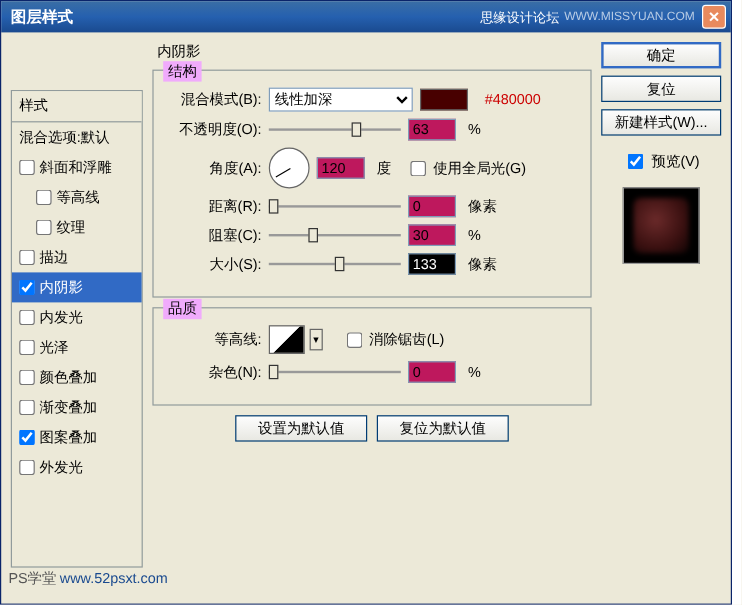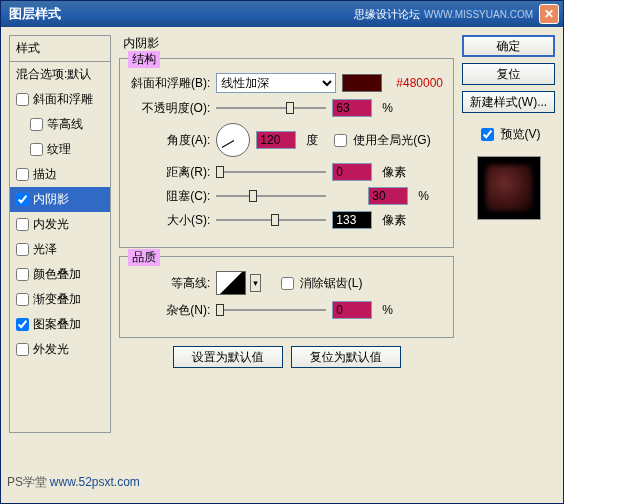--- a/index.html
+++ b/index.html
@@ -1,25 +1,25 @@
 <!DOCTYPE html>
 <html><head>
 <meta charset="utf-8">
 <style>
 * { box-sizing: border-box; font-family: "Microsoft YaHei", SimSun, sans-serif; font-size: 12px; }
 body { margin: 0; background: #fff; }
-.window { width: 564px; height: 504px; background: #ece9d8; border: 1px solid #0a246a; position: relative; }
+.window { width: 610px; height: 504px; background: #ece9d8; border: 1px solid #0a246a; position: relative; }
 .titlebar { height: 26px; background: linear-gradient(to bottom, #3a6ea5 0%, #2560af 50%, #1a4a8f 100%); display: flex; align-items: center; padding: 0 4px 0 8px; color: #fff; }
 .titlebar .title { flex: 1; font-weight: bold; font-size: 13px; }
 .titlebar .forum { font-size: 11px; margin-right: 4px; }
 .titlebar .url { font-size: 10px; color: #b8cce4; margin-right: 6px; }
 .close-btn { width: 20px; height: 20px; background: #e88a5e; border: 1px solid #fff; display: flex; align-items: center; justify-content: center; color: #fff; font-weight: bold; border-radius: 3px; }
 .content { display: flex; padding: 8px; gap: 8px; height: calc(100% - 26px); }
 .left-panel { width: 110px; }
-.style-box { border: 1px solid #919b9c; height: 398px; }
+.style-box { border: 1px solid #919b9c; height: 398px; margin-top: 40px; }
 .style-header { background: #ece9d8; padding: 4px 6px; border-bottom: 1px solid #919b9c; }
 .style-item { padding: 4px 6px; display: flex; align-items: center; gap: 4px; }
 .style-item.selected { background: #316ac5; color: #fff; }
 .style-item input[type="checkbox"] { margin: 0; width: 13px; height: 13px; }
 .style-sub { padding-left: 20px; }
 .mid-panel { flex: 1; }
 .fieldset { border: 1px solid #919b9c; margin: 0 0 8px 0; padding: 8px 10px 12px; position: relative; }
 .fieldset .legend { position: absolute; top: -8px; left: 8px; background: #f0abfc; padding: 0 4px; }
 .panel-title { margin: 0 0 6px 4px; }
 .row { display: flex; align-items: center; margin: 6px 0; gap: 6px; }
@@ -116,21 +116,21 @@
       </div>
     </div>
 
     <div class="mid-panel">
       <div class="panel-title">内阴影</div>
 
       <div class="fieldset">
         <div class="legend">结构</div>
 
         <div class="row">
-          <span class="lbl">斜面和浮雕(B):</span>
+          <span class="lbl">混合模式(B):</span>
           <select style="width:120px">
             <option>线性加深</option>
           </select>
           <span class="color-swatch"></span>
           <span class="color-label">#480000</span>
         </div>
 
         <div class="row">
           <span class="lbl">不透明度(O):</span>
           <span class="slider">
@@ -163,21 +163,21 @@
           <input type="text" style="width: 40px;" value="0">
           <span class="suffix">像素</span>
         </div>
 
         <div class="row">
           <span class="lbl">阻塞(C):</span>
           <span class="slider">
               <span class="track"></span>
               <span class="thumb" style="left:30%"></span>
             </span>
-          <input type="text" style="width: 40px; margin-left: 36px;" value="30">
+          <input type="text" style="width: 40px;" value="30">
           <span class="suffix">%</span>
         </div>
 
         <div class="row">
           <span class="lbl">大小(S):</span>
           <span class="slider">
               <span class="track"></span>
               <span class="thumb" style="left:50%"></span>
             </span>
           <input type="text" class="sel" style="width: 40px;" value="133">

